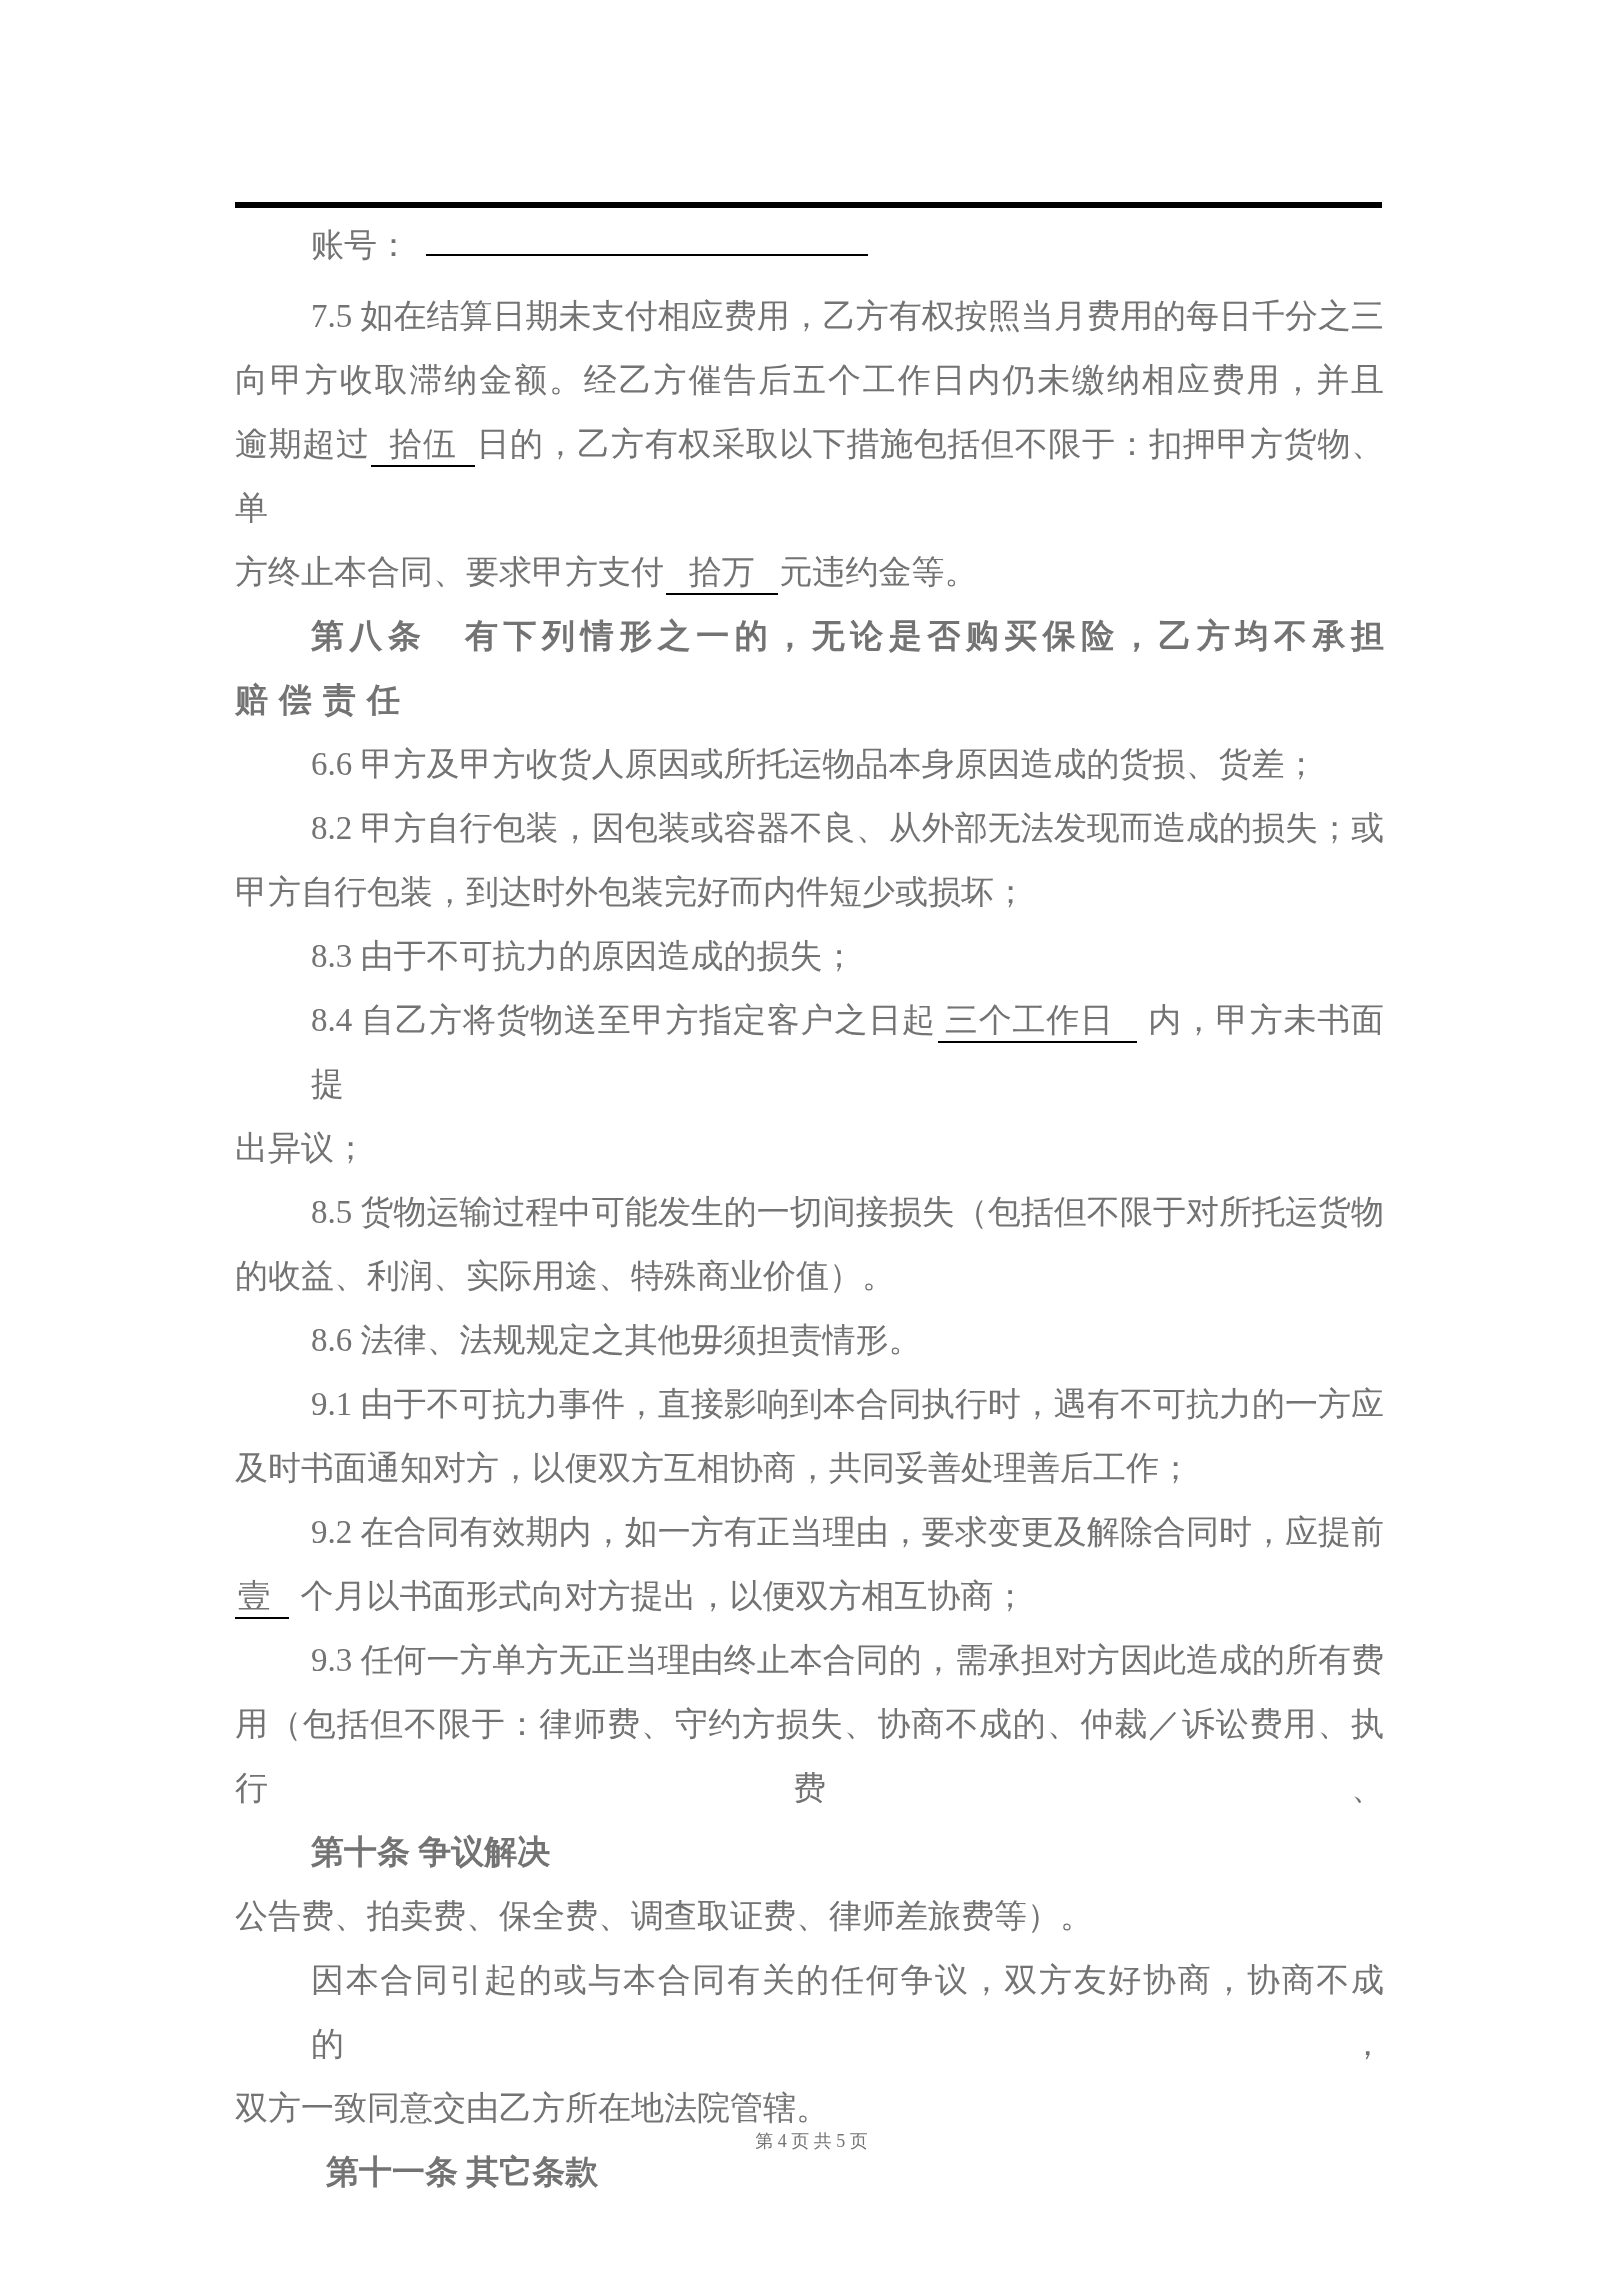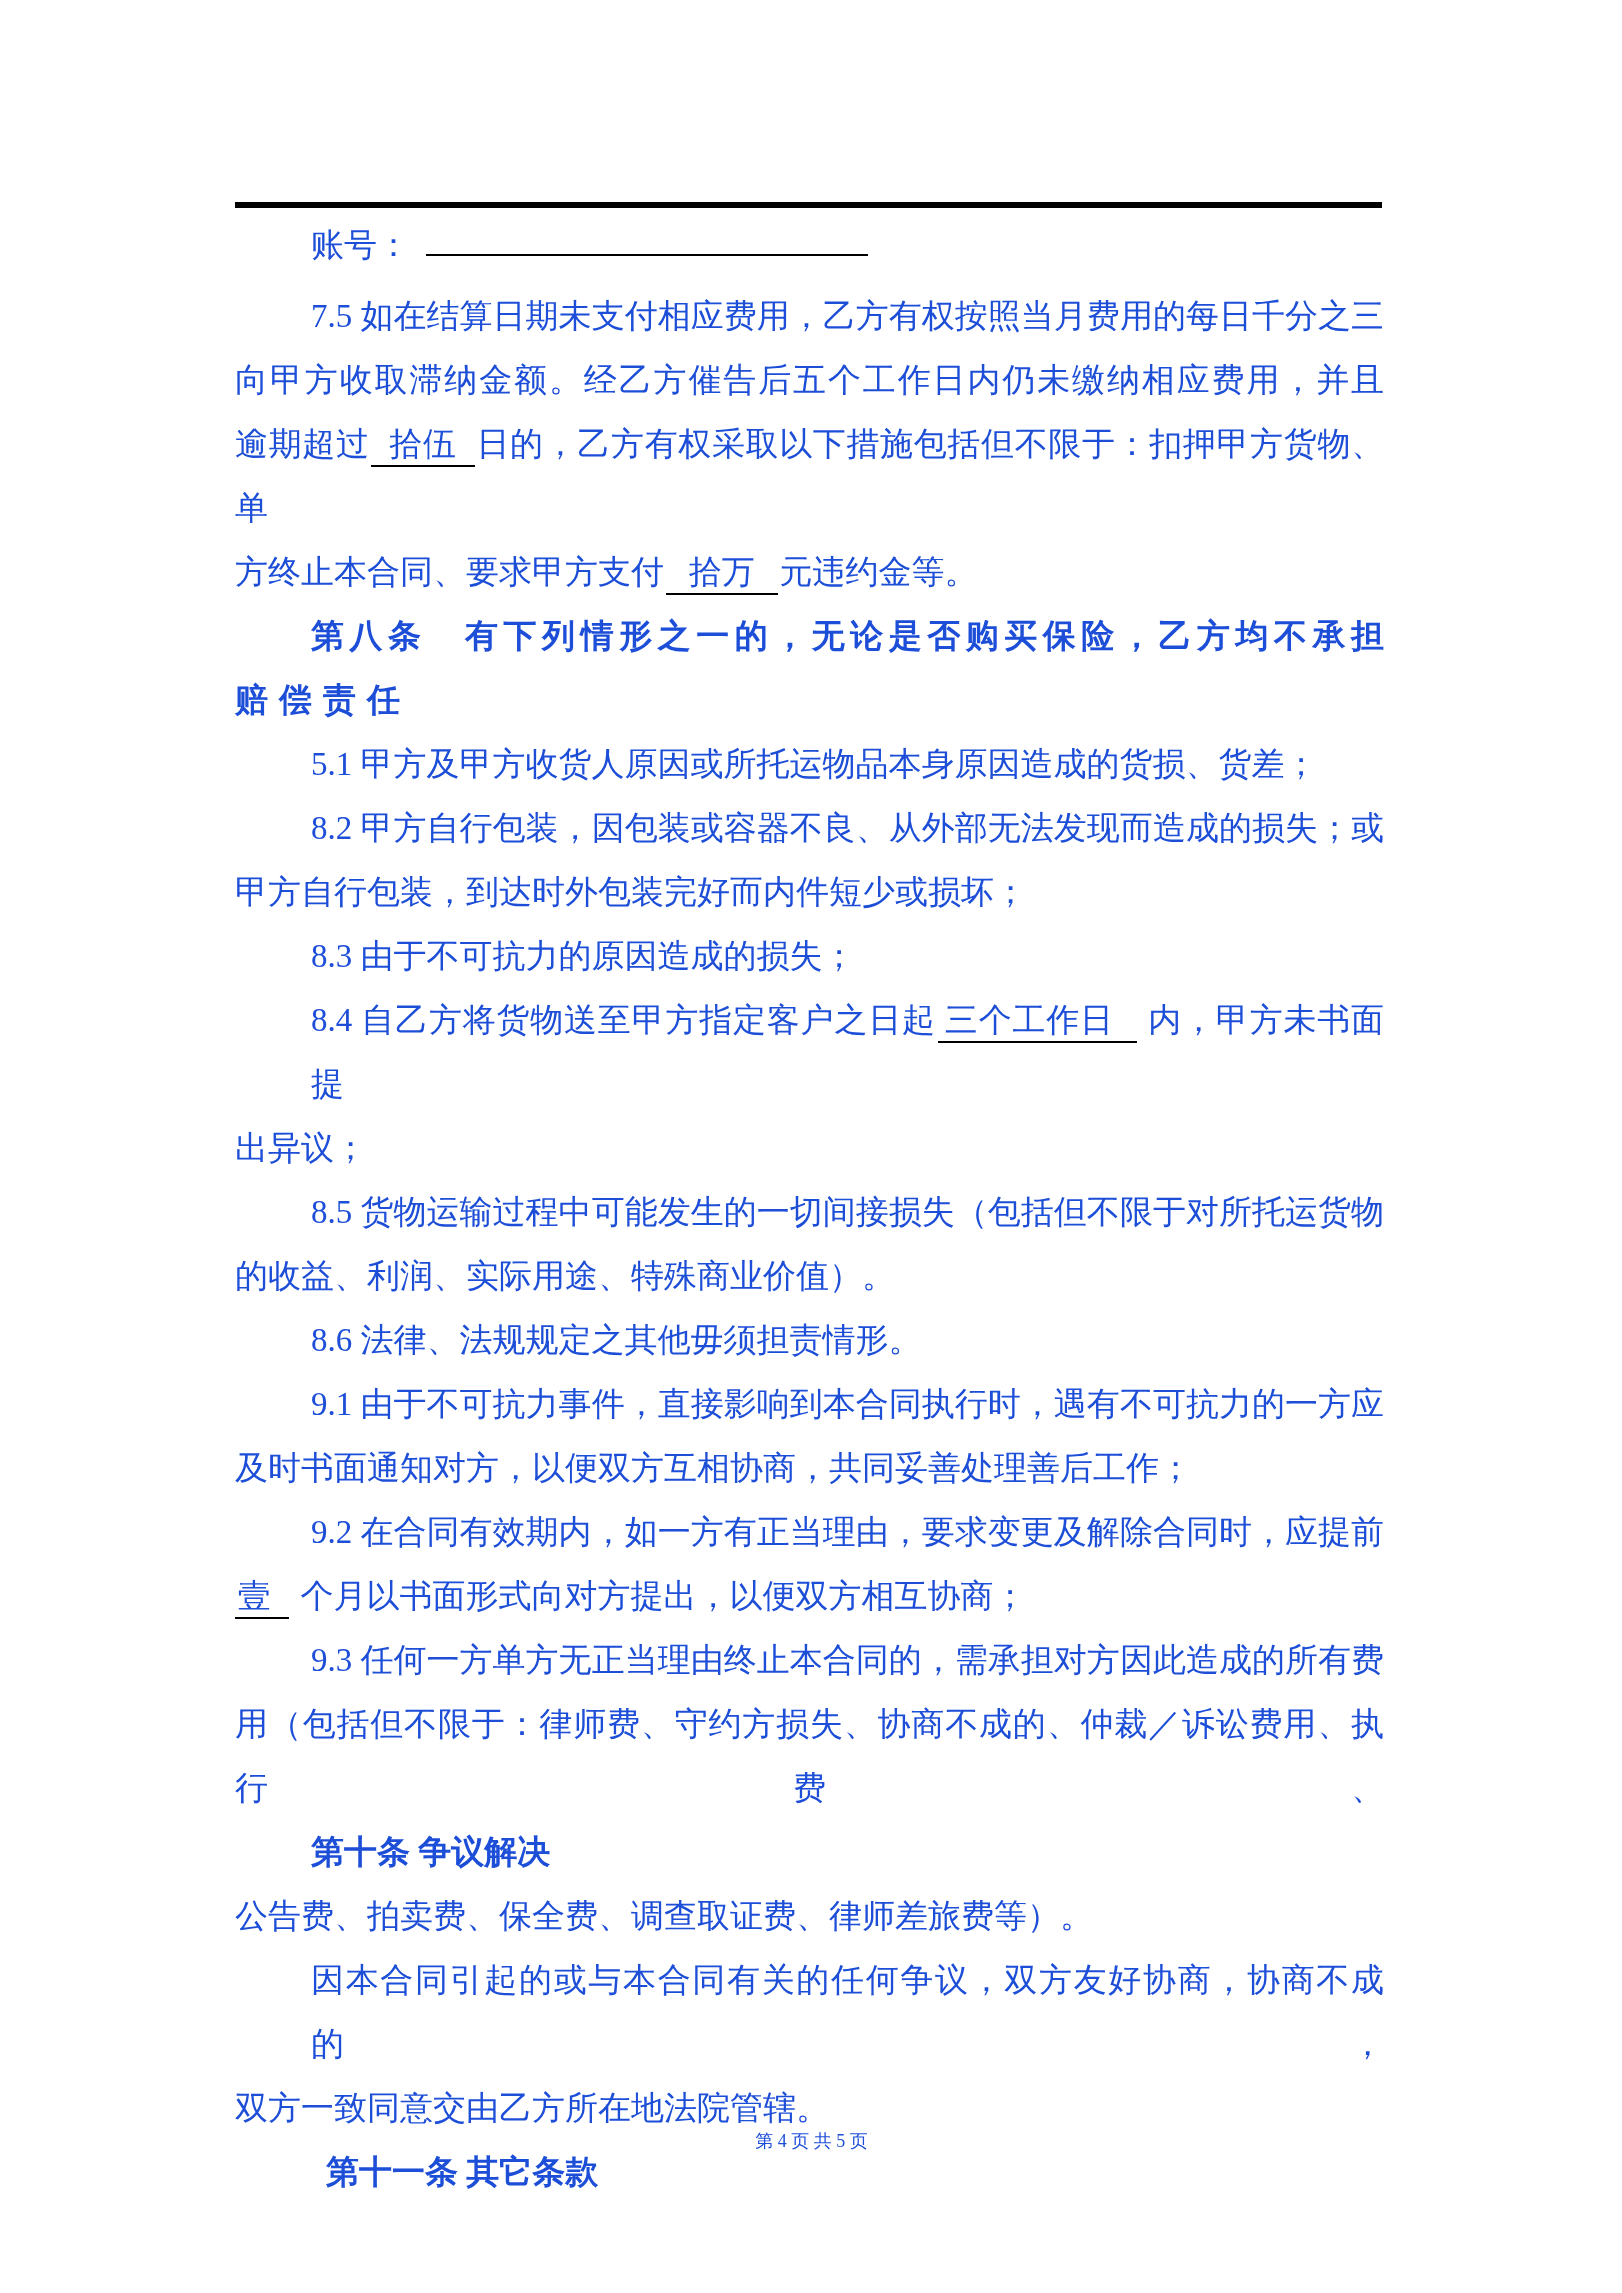--- a/index.html
+++ b/index.html
@@ -1,21 +1,21 @@
 <!DOCTYPE html>
 <html style="font-size:14.5px"><head>
 <meta charset="utf-8">
 <style>
   html,body{margin:0;padding:0;background:#ffffff;}
   .page{
     position:relative;
     width:1623px;
     height:2294px;
     background:#ffffff;
-    color:#1d4ed8;
+    color:#737373;
     font-family:"Liberation Serif","DejaVu Serif",serif;
     overflow:hidden;
   }
   .top-rule{
     position:absolute;
     left:235px;
     top:202px;
     width:1147px;
     height:6.4px;
     background:#000000;
@@ -70,21 +70,21 @@
     <div class="ln ind acct"><span>账号：</span><span class="acct-blank"></span></div>
 
     <div class="ln ind j">7.5 如在结算日期未支付相应费用，乙方有权按照当月费用的每日千分之三</div>
     <div class="ln j">向甲方收取滞纳金额。经乙方催告后五个工作日内仍未缴纳相应费用，并且</div>
     <div class="ln j"><span>逾期超过</span><span class="blank bl-days">拾伍</span><span>日的，乙方有权采取以下措施包括但不限于：扣押甲方货物、单</span></div>
     <div class="ln"><span>方终止本合同、要求甲方支付</span><span class="blank bl-penalty">拾万</span><span>元违约金等。</span></div>
 
     <div class="ln ind j b">第八条　有下列情形之一的，无论是否购买保险，乙方均不承担</div>
     <div class="ln b ls">赔偿责任</div>
 
-    <div class="ln ind">5.1 甲方及甲方收货人原因或所托运物品本身原因造成的货损、货差；</div>
+    <div class="ln ind">6.6 甲方及甲方收货人原因或所托运物品本身原因造成的货损、货差；</div>
     <div class="ln ind j">8.2 甲方自行包装，因包装或容器不良、从外部无法发现而造成的损失；或</div>
     <div class="ln">甲方自行包装，到达时外包装完好而内件短少或损坏；</div>
     <div class="ln ind">8.3 由于不可抗力的原因造成的损失；</div>
     <div class="ln ind j"><span>8.4 自乙方将货物送至甲方指定客户之日起</span><span class="blank bl-workdays">三个工作日</span><span> 内，甲方未书面提</span></div>
     <div class="ln">出异议；</div>
     <div class="ln ind j">8.5 货物运输过程中可能发生的一切间接损失（包括但不限于对所托运货物</div>
     <div class="ln">的收益、利润、实际用途、特殊商业价值）。</div>
     <div class="ln ind">8.6 法律、法规规定之其他毋须担责情形。</div>
 
     <div class="ln ind j">9.1 由于不可抗力事件，直接影响到本合同执行时，遇有不可抗力的一方应</div>

